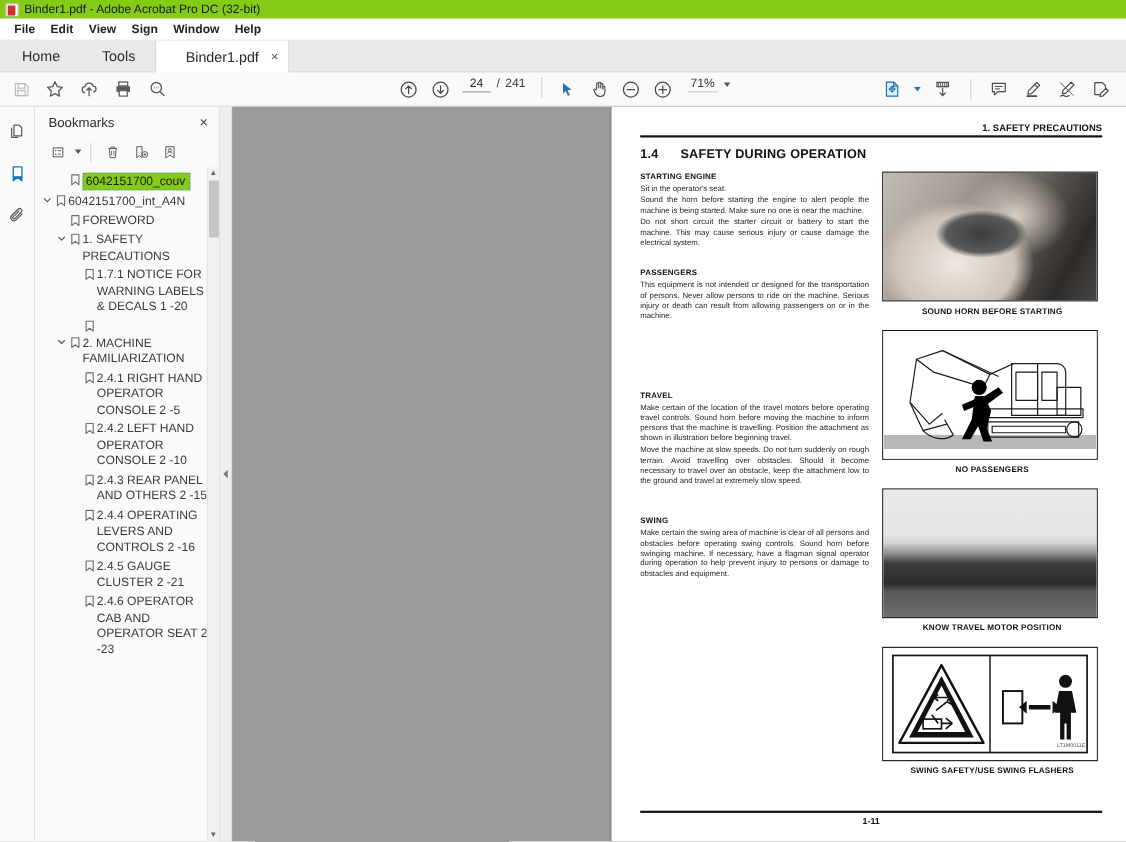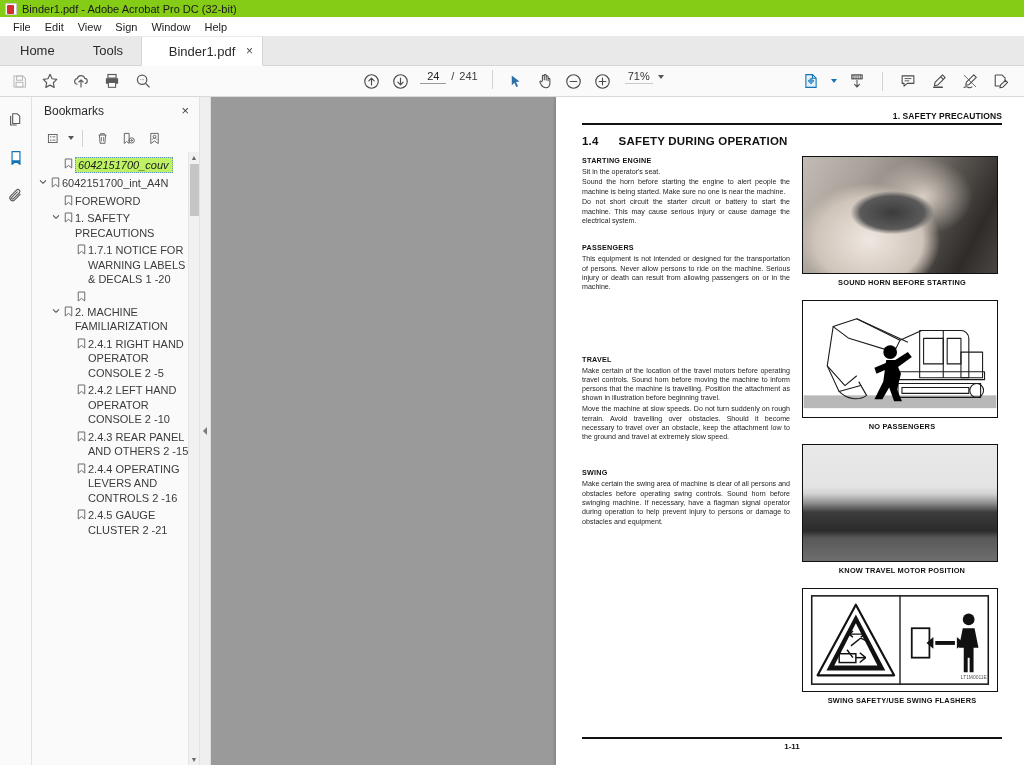--- a/index.html
+++ b/index.html
@@ -22,21 +22,21 @@
   }
   .titlebar .appicon::after {
     content:""; position:absolute; left:1px; top:1px; width:7px; height:9px;
     background:#d32f2f; border-radius:1px;
   }
   .titlebar .ttl { font-size: 11px; color:#1a1a1a; letter-spacing:0; white-space:nowrap; }
 
   
   .menubar {
     height: 19px; display:flex; align-items:center; padding-left:6px;
-    background:#ffffff; flex: 0 0 19px;
+    background:#ffffff; flex: 0 0 19px; font-weight: bold;
   }
   .menubar .mi {
     font-size: 11px; color: #222; padding: 1px 7px; white-space:nowrap; cursor:default;
   }
 
   
   .tabstrip {
     height: 40px; background:#e9e9e9; display:flex; align-items:flex-end;
     flex: 0 0 29px; border-bottom:1px solid #d6d6d6;
   }
@@ -124,22 +124,22 @@
     font-size:11px; color:#3b3b3b;
   }
   .bmrow { display:flex; align-items:flex-start; padding:1.5px 0; line-height:14.5px; }
   .bmrow .tw {
     width:13px; flex:0 0 13px; display:flex; align-items:flex-start; justify-content:center;
     padding-top:2px;
   }
   .bmrow .bkico { width:13px; flex:0 0 13px; display:flex; align-items:flex-start; justify-content:center; padding-top:1px; }
   .bmrow .lbl { flex:1 1 auto; padding-right:10px; }
   .bmrow.sel .lbl {
-    background:#bef264; color:#1a1a1a; display:inline-block; padding:0 3px 0 2px;
-    flex:0 1 auto; border:1px dotted #5d95bb;font-style:italic;
+    background:#84cc16; color:#1a1a1a; display:inline-block; padding:0 3px 0 2px;
+    flex:0 1 auto; border:1px dotted #5d95bb;
   }
   .ind0 { padding-left:4px; }
   .ind1 { padding-left:17px; }
   .ind2 { padding-left:30px; }
   .bscroll {
     position:absolute; top:0; right:0; width:11px; height:100%;
     background:#f1f1f1; border-left:1px solid #e4e4e4;
   }
   .bscroll .up, .bscroll .dn {
     height:11px; display:flex; align-items:center; justify-content:center;
@@ -551,20 +551,29 @@
               <span class="lbl">2.4.4 OPERATING LEVERS AND CONTROLS 2 -16</span>
             </div>
             <div class="bmrow ind2">
               <span class="tw"></span>
               <span class="bkico">
                 <svg width="9" height="11" viewBox="0 0 10 12" fill="none" stroke="#6a6a6a" stroke-width="1.1" stroke-linejoin="round">
                   <path d="M1.4 1h7.2v10l-3.6-2.9L1.4 11z"></path>
                 </svg>
               </span>
               <span class="lbl">2.4.5 GAUGE CLUSTER 2 -21</span>
+            </div>
+            <div class="bmrow ind2">
+              <span class="tw"></span>
+              <span class="bkico">
+                <svg width="9" height="11" viewBox="0 0 10 12" fill="none" stroke="#6a6a6a" stroke-width="1.1" stroke-linejoin="round">
+                  <path d="M1.4 1h7.2v10l-3.6-2.9L1.4 11z"></path>
+                </svg>
+              </span>
+              <span class="lbl">2.4.6 OPERATOR CAB AND OPERATOR SEAT 2 -23</span>
             </div>
           </div>
         <div class="bscroll">
           <div class="up">▲</div>
           <div class="thumb"></div>
           <div class="dn" style="position:absolute;bottom:0;left:0;right:0;">▼</div>
         </div>
       </div>
     </div>
 

